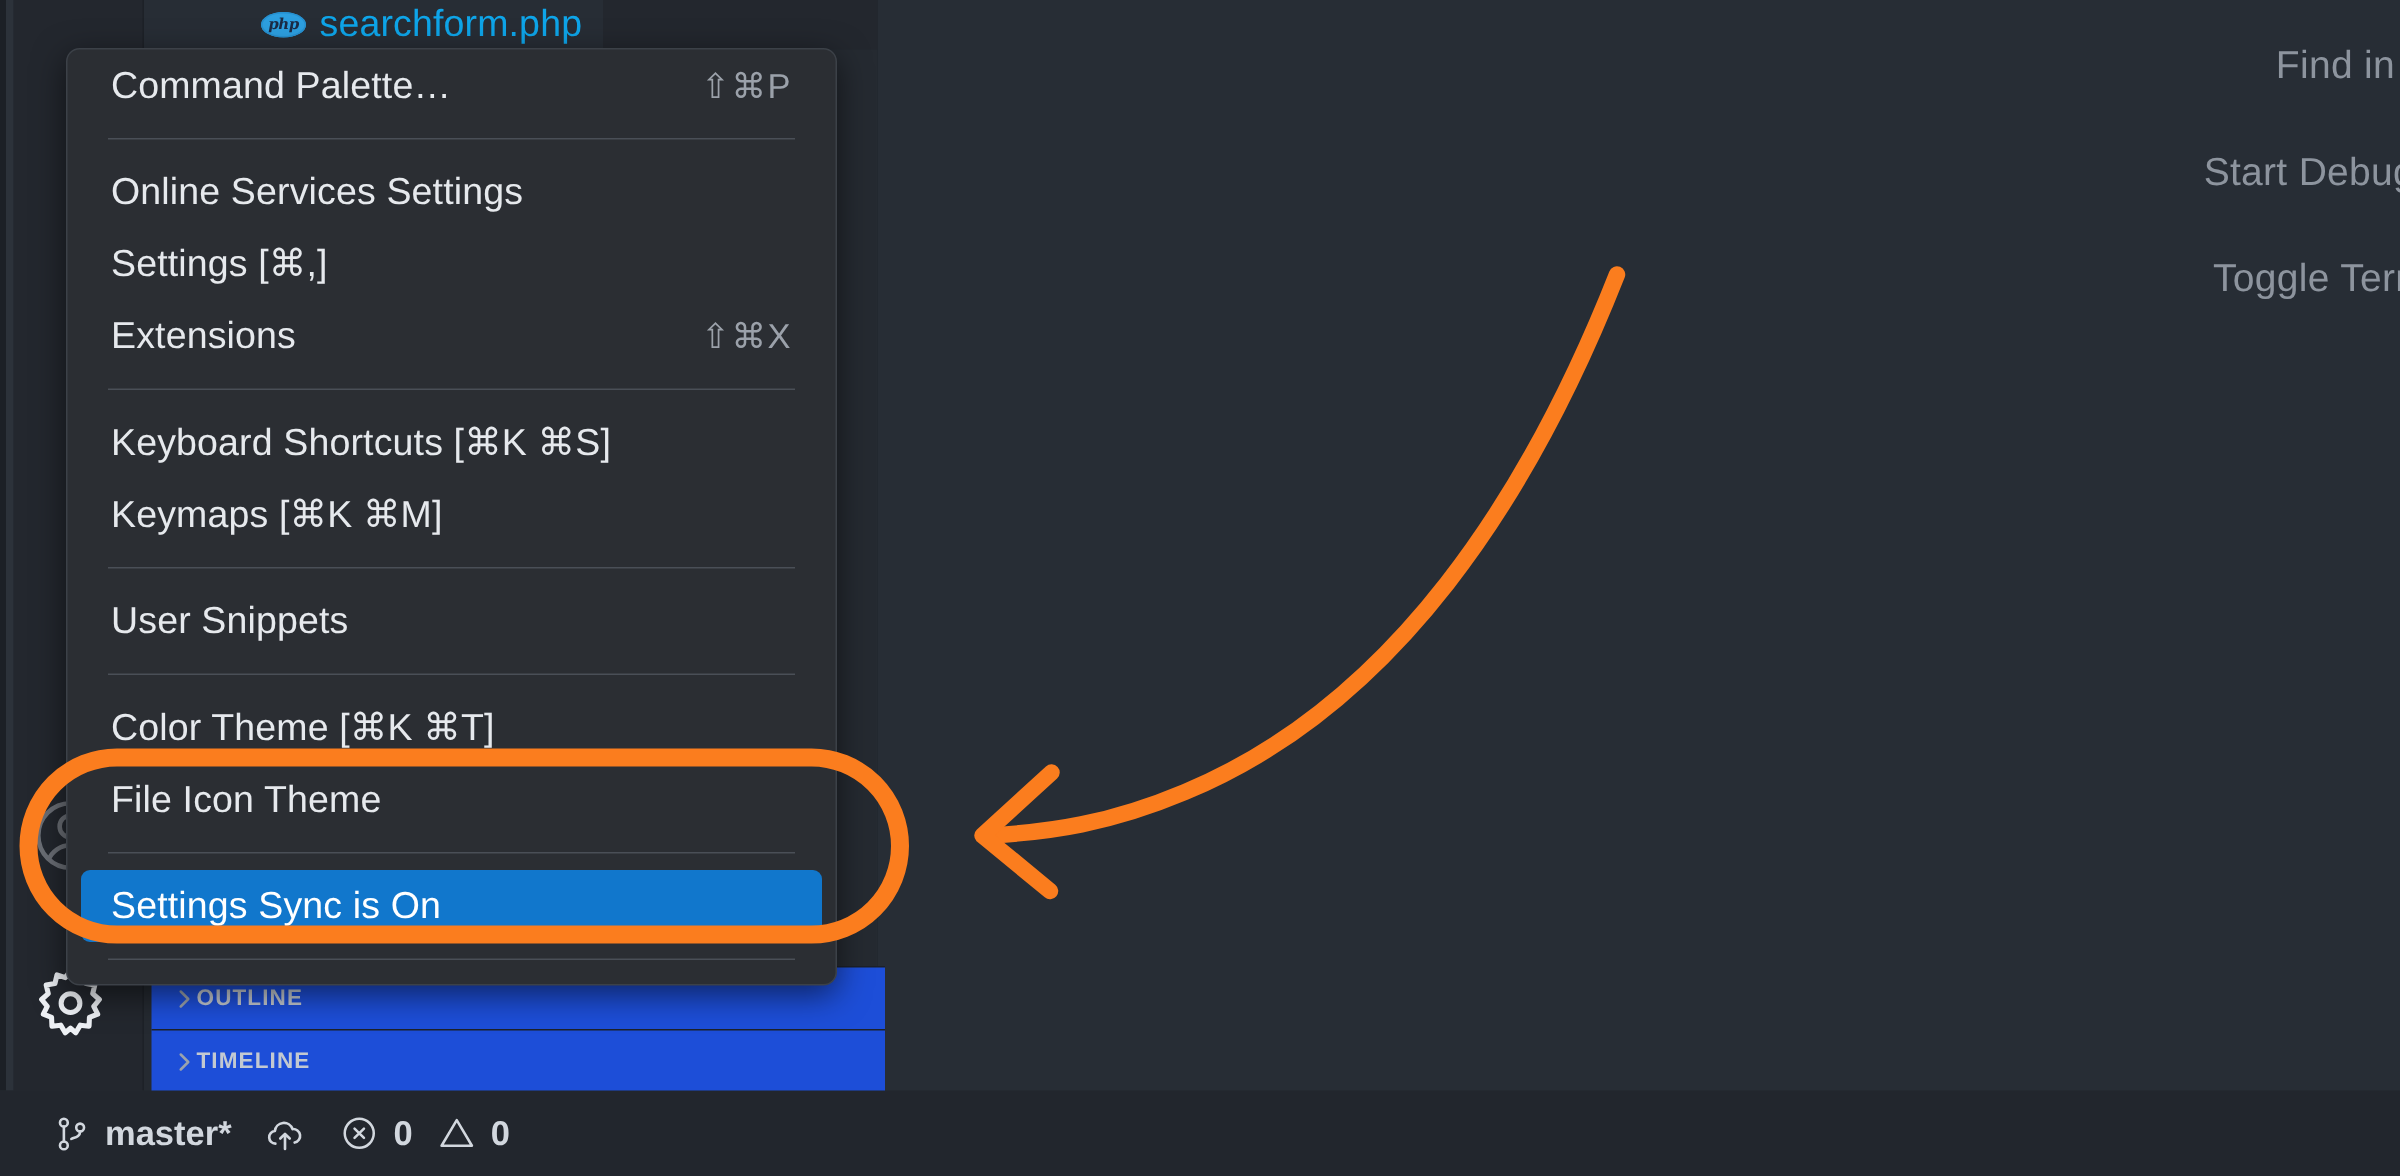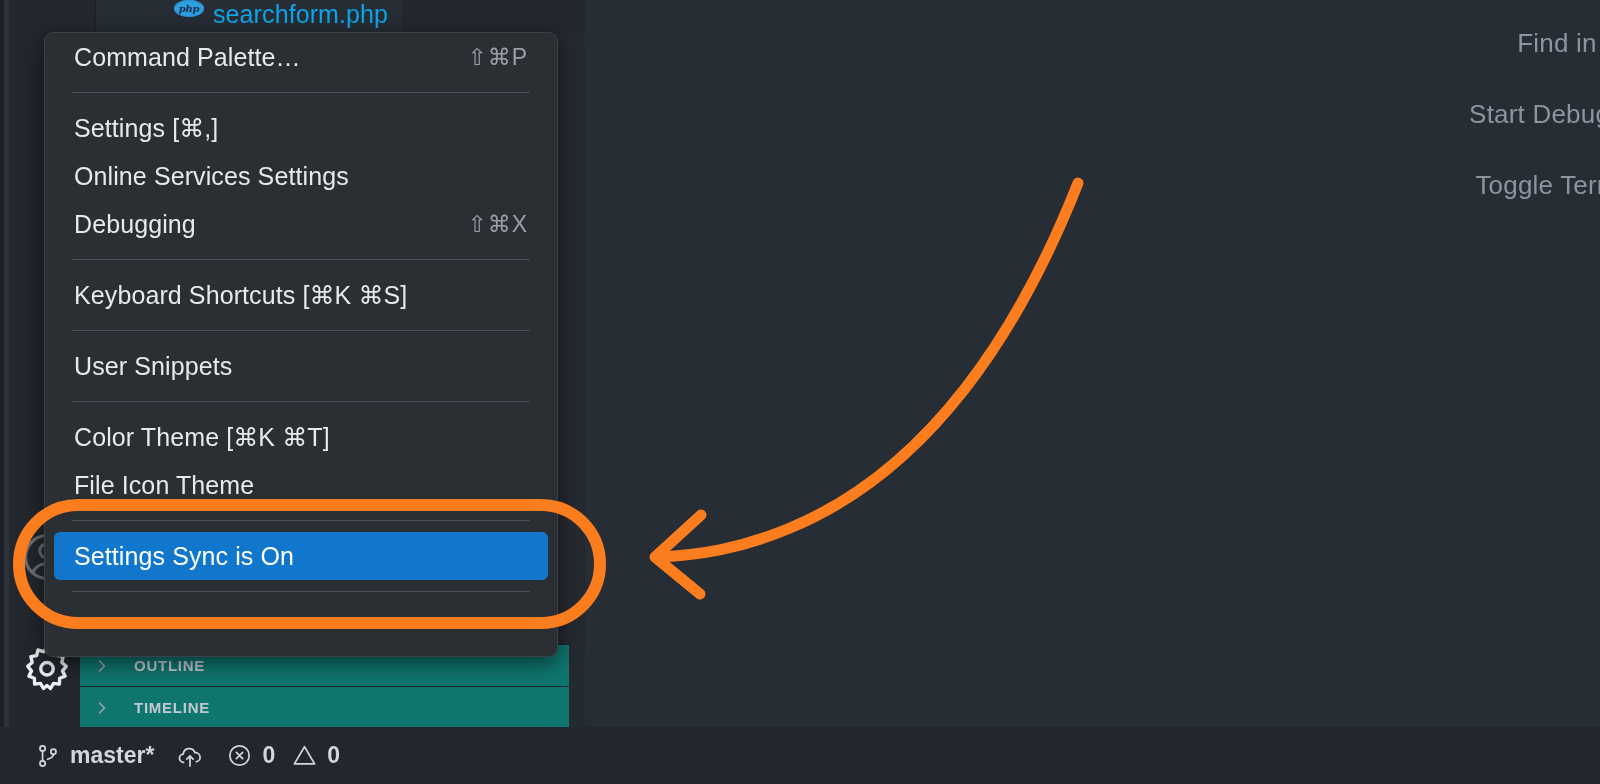--- a/index.html
+++ b/index.html
@@ -58,20 +58,21 @@
     width: 489px; height: 33px;
     background: #23272e;
   }
 
   
   .tab {
     position: absolute;
     top: 0; left: 96px;
     height: 33px;
     display: flex;
+    align-items: center;
     gap: 9px;
     padding: 0 14px 0 78px;
     background: #272d35;
   }
   .php-icon {
     width: 30px; height: 17px;
     border-radius: 50%;
     background: #2d9fe0;
     display: flex;
     align-items: center;
@@ -122,29 +123,29 @@
     display: flex;
     align-items: center;
     justify-content: center;
   }
   .act-account { top: 526px; opacity: 0.42; }
   .act-gear    { top: 638px; }
 
   
   .sec {
     position: absolute;
-    left: 80px;
+    left: 101px;
     width: 489px;
     height: 42px;
     display: flex;
     align-items: center;
-    gap: 24px;
+    gap: 0;
     padding-left: 14px;
     box-sizing: border-box;
-    background: #0f766e;
+    background: #1d4ed8;
     border-top: 1px solid #1d2128;
   }
   .sec-outline  { top: 644px; }
   .sec-timeline { top: 686px; }
   .sec-label {
     font-size: 15px;
     font-weight: 700;
     color: #c3c9d1;
     letter-spacing: 0.75px;
   }
@@ -284,32 +285,35 @@
     <span class="sec-label">TIMELINE</span>
   </div>
 
   <div class="menu" id="menu-root">
       <div class="mi">
         <span class="mi-label">Command Palette…</span>
         <span class="mi-key">⇧⌘P</span>
       </div>
       <div class="sep"></div>
       <div class="mi">
+        <span class="mi-label">Online Services Settings</span>
+      </div>
+      <div class="mi">
         <span class="mi-label">Settings [⌘,]</span>
       </div>
       <div class="mi">
-        <span class="mi-label">Online Services Settings</span>
-      </div>
-      <div class="mi">
-        <span class="mi-label">Debugging</span>
+        <span class="mi-label">Extensions</span>
         <span class="mi-key">⇧⌘X</span>
       </div>
       <div class="sep"></div>
       <div class="mi">
         <span class="mi-label">Keyboard Shortcuts [⌘K ⌘S]</span>
+      </div>
+      <div class="mi">
+        <span class="mi-label">Keymaps [⌘K ⌘M]</span>
       </div>
       <div class="sep"></div>
       <div class="mi">
         <span class="mi-label">User Snippets</span>
       </div>
       <div class="sep"></div>
       <div class="mi">
         <span class="mi-label">Color Theme [⌘K ⌘T]</span>
       </div>
       <div class="mi">

